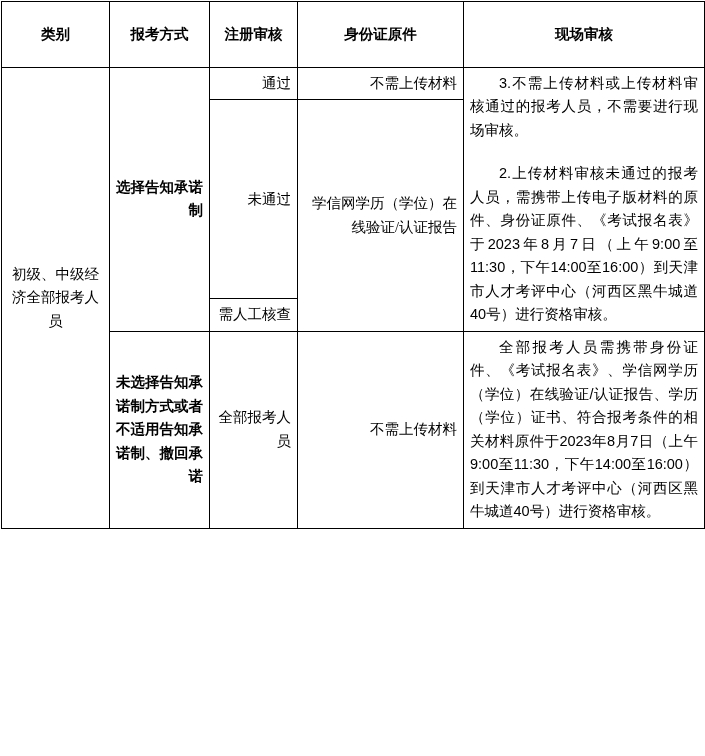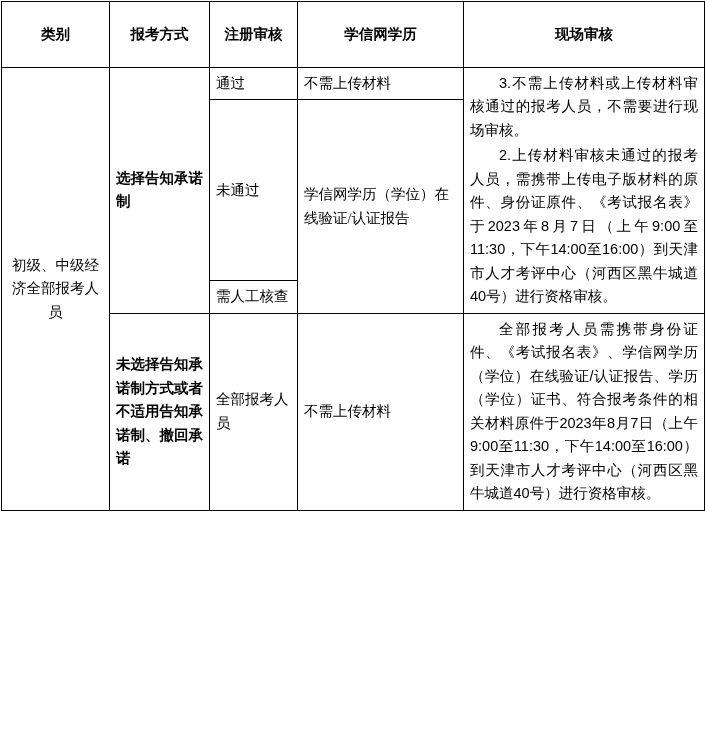--- a/index.html
+++ b/index.html
@@ -32,40 +32,40 @@
     box-sizing: border-box;
   }
   th.hdr {
     font-weight: bold;
     text-align: center;
     height: 66px;
     font-size: 15px;
     line-height: 1.5;
   }
   td.ctr {
-    text-align: left;
+    text-align: right;
     font-family: Liberation Serif, serif;
   }
   td.bold {
     font-weight: bold;
     margin-left: 33px;
   }
   td.just {
     text-align: justify;
     text-justify: inter-ideograph;
     vertical-align: middle;
   }
   td.just p {
     margin: 0;
     text-indent: 2em;
     text-align: justify;
     text-justify: inter-ideograph;
   }
   td.just p + p {
-    margin-top: 2px;
+    margin-top: 20px;
   }
   .cat-cell {
     font-weight: normal;
     text-align: center;
   }
   .w-cat { width: 108px; }
   .w-way { width: 100px; }
   .w-reg { width: 88px; }
   .w-upl { width: 166px; }
   .w-site { width: 241px; }
@@ -80,21 +80,21 @@
       <col class="w-way">
       <col class="w-reg">
       <col class="w-upl">
       <col class="w-site">
     </colgroup>
     <thead>
       <tr>
         <th class="hdr">类别</th>
         <th class="hdr">报考方式</th>
         <th class="hdr">注册审核</th>
-        <th class="hdr">学信网学历</th>
+        <th class="hdr">身份证原件</th>
         <th class="hdr">现场审核</th>
       </tr>
     </thead>
     <tbody>
 
       <tr>
         <td class="cat-cell" rowspan="4">初级、中级经济全部报考人员</td>
         <td class="ctr bold" rowspan="3">选择告知承诺制</td>
         <td class="ctr">通过</td>
         <td class="ctr">不需上传材料</td>

